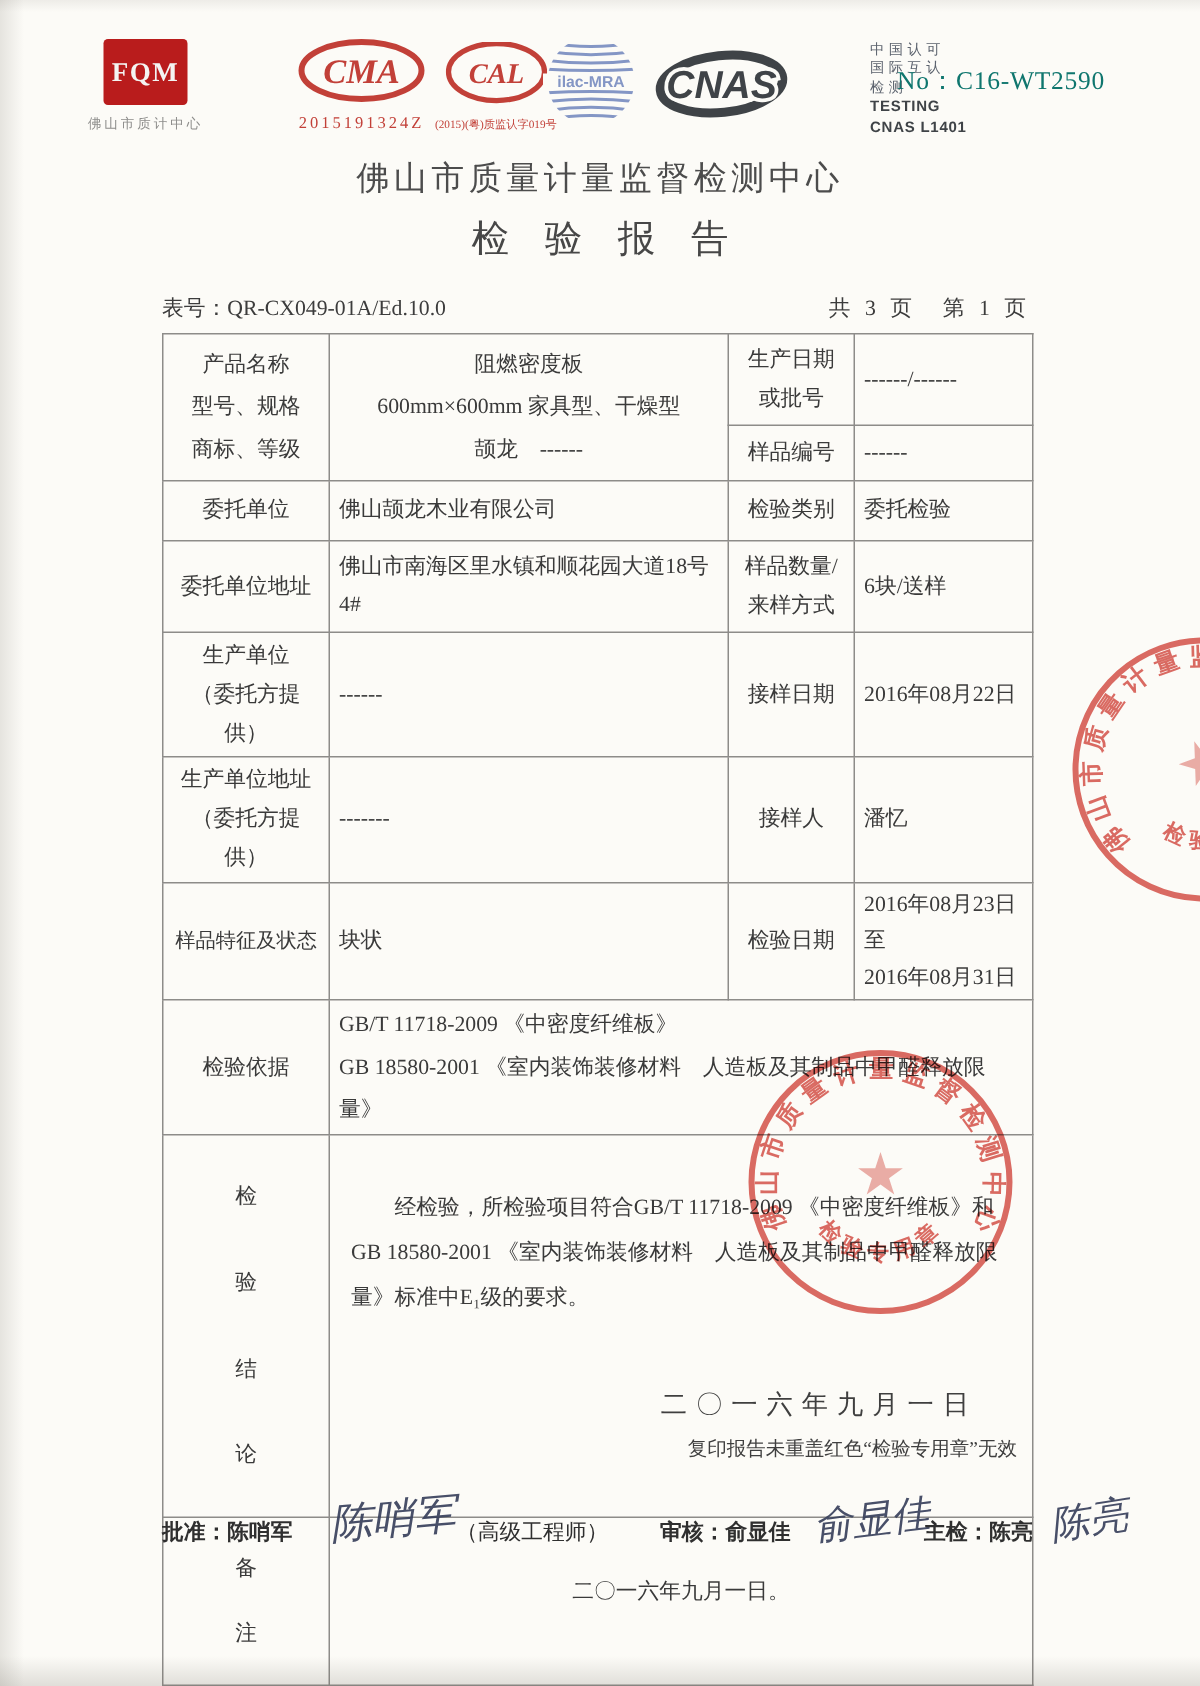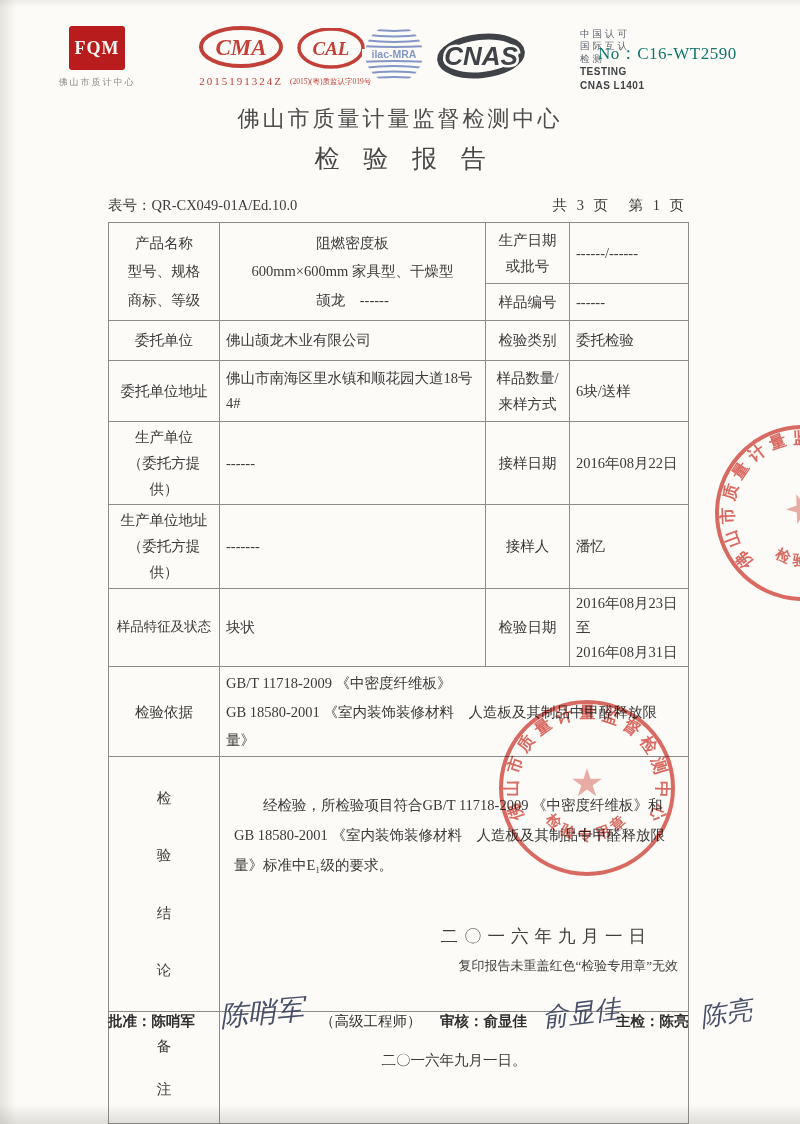--- a/index.html
+++ b/index.html
@@ -253,21 +253,21 @@
         </div>
       </td>
       <td colspan="3" class="remark-cell">二〇一六年九月一日。</td>
     </tr>
   </tbody>
     </table>
 
   <div class="footer">
     <div class="lbl" style="left:4px">批准：陈哨军</div>
     <div class="sig" style="left:116px;top:-4px;font-size:28px;transform:rotate(-5deg)">陈哨军</div>
-    <div class="lbl" style="left:216px;font-weight:normal">（高级工程师）</div>
+    <div class="lbl" style="left:200px;font-weight:normal">（高级工程师）</div>
     <div class="lbl" style="left:336px">审核：俞显佳</div>
     <div class="sig" style="left:438px;top:-2px;font-size:26px;transform:rotate(-7deg)">俞显佳</div>
     <div class="lbl" style="left:512px">主检：陈亮</div>
     <div class="sig" style="left:596px;top:-2px;font-size:26px;transform:rotate(-9deg)">陈亮</div>
   </div>
 
   <svg class="stamp stamp-main" width="200" height="200" viewBox="0 0 200 200" opacity="0.8">
     <circle cx="100" cy="100" r="86" fill="none" stroke="#d4473e" stroke-width="4"></circle>
     <path id="arcMain" d="M 36.6 129.6 A 70 70 0 1 1 163.4 129.6" fill="none"></path>
     <path id="arcMainB" d="M 57.4 129.8 A 52 52 0 0 0 142.6 129.8" fill="none"></path>

